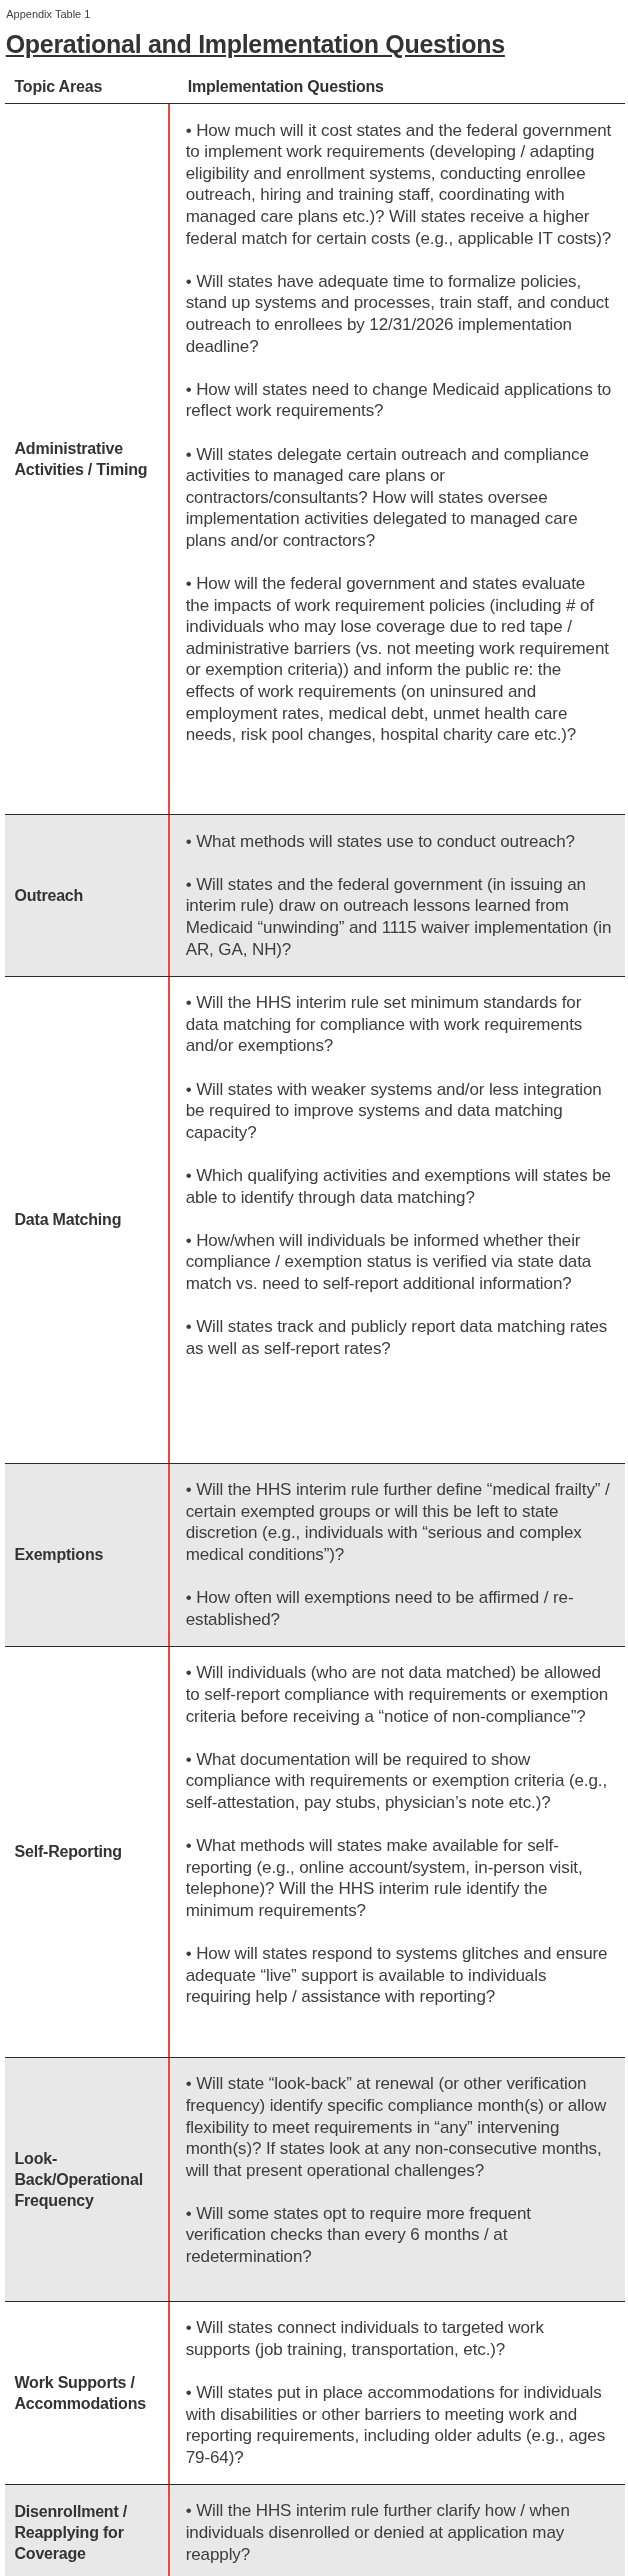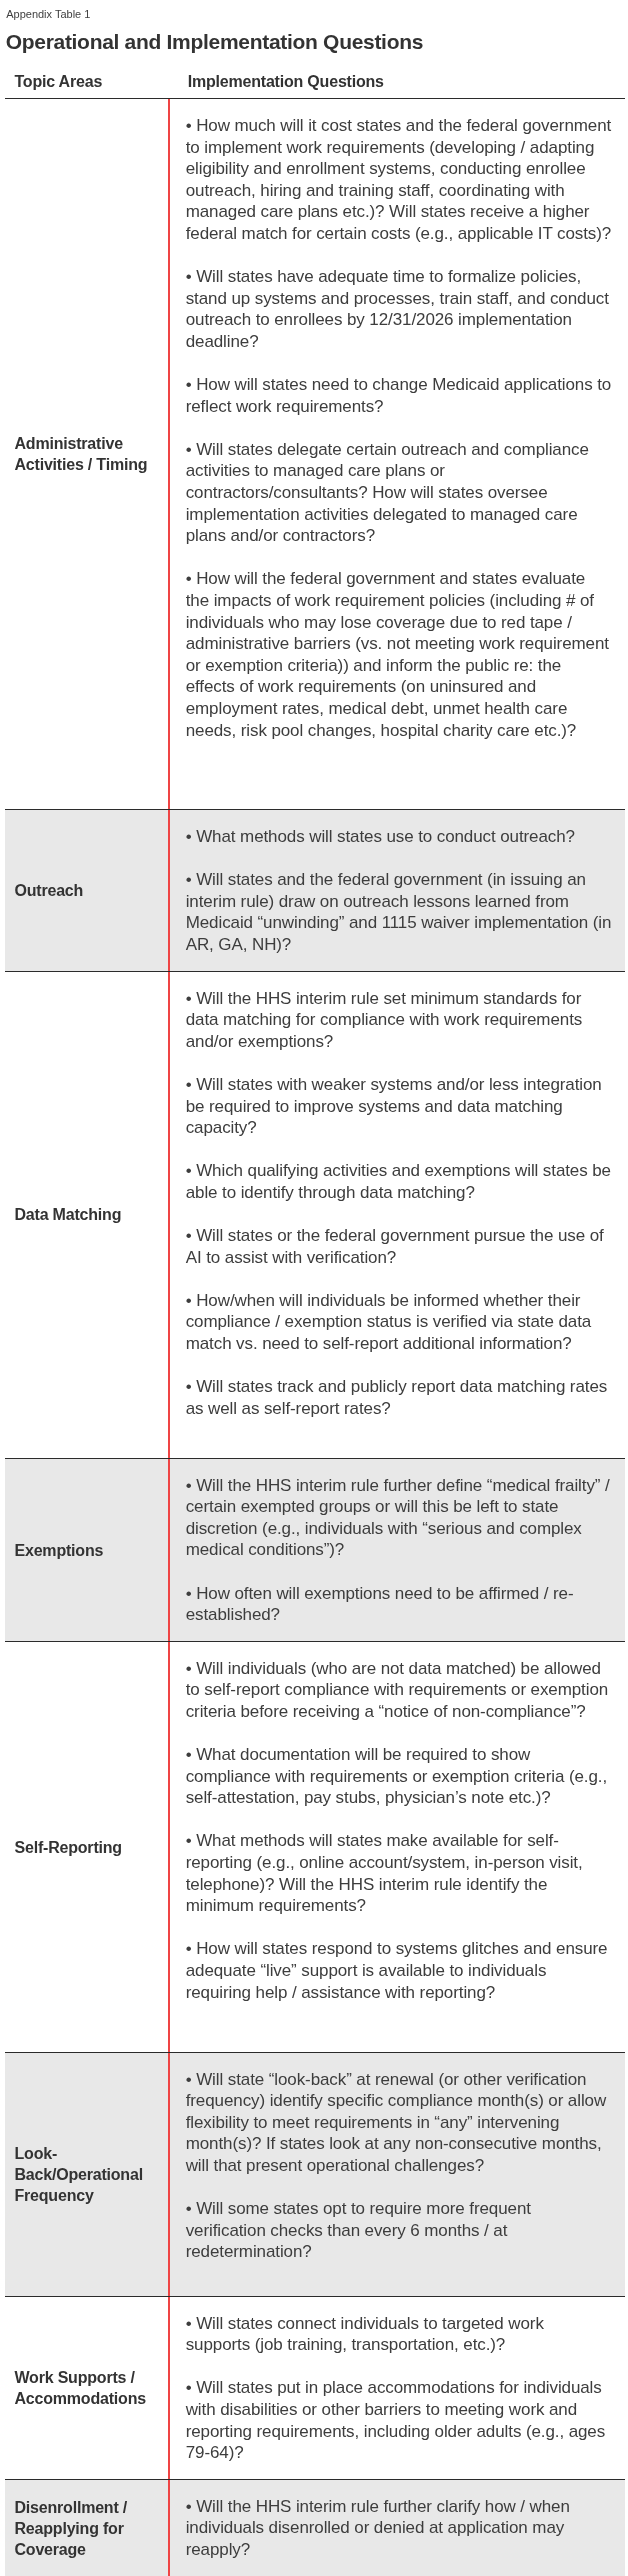--- a/index.html
+++ b/index.html
@@ -15,25 +15,26 @@
     -webkit-font-smoothing: antialiased;
   }
   .appendix-label {
     margin: 8.2px 0 0 6.2px;
     font-size: 11px;
     line-height: 1.2;
     color: #3f3f3f;
   }
   .page-title {
     margin: 8.2px 0 0 5.7px;
-    font-size: 21px;
+    font-size: 25px;
     line-height: 1.15;
     font-weight: 800;
     color: #333333;
     letter-spacing: -0.3px;
+    text-decoration: underline;
   }
   .table-wrap {
     margin: 19.6px 3.6px 0 5.2px; 
   }
   .thead {
     display: flex;
     align-items: flex-end;
     padding-bottom: 7.2px;
     border-bottom: 1.5px solid #2b2b2b;
   }
@@ -146,21 +147,20 @@
     </div>
   </div>
 
   <div class="row" style="min-height: 487px;">
     <div class="topic-cell">Data Matching</div>
     <div class="q-cell">
       <ul class="q-list">
             <li class="q-item">Will the HHS interim rule set minimum standards for data matching for compliance with work requirements and/or exemptions?</li>
             <li class="q-item">Will states with weaker systems and/or less integration be required to improve systems and data matching capacity?</li>
             <li class="q-item">Which qualifying activities and exemptions will states be able to identify through data matching?</li>
-            <li class="q-item">Will states or the federal government pursue the use of AI to assist with verification?</li>
             <li class="q-item">How/when will individuals be informed whether their compliance / exemption status is verified via state data match vs. need to self-report additional information?</li>
             <li class="q-item">Will states track and publicly report data matching rates as well as self-report rates?</li>
           </ul>
     </div>
   </div>
 
   <div class="row shaded" style="min-height: 163px;">
     <div class="topic-cell">Exemptions</div>
     <div class="q-cell">
       <ul class="q-list">

